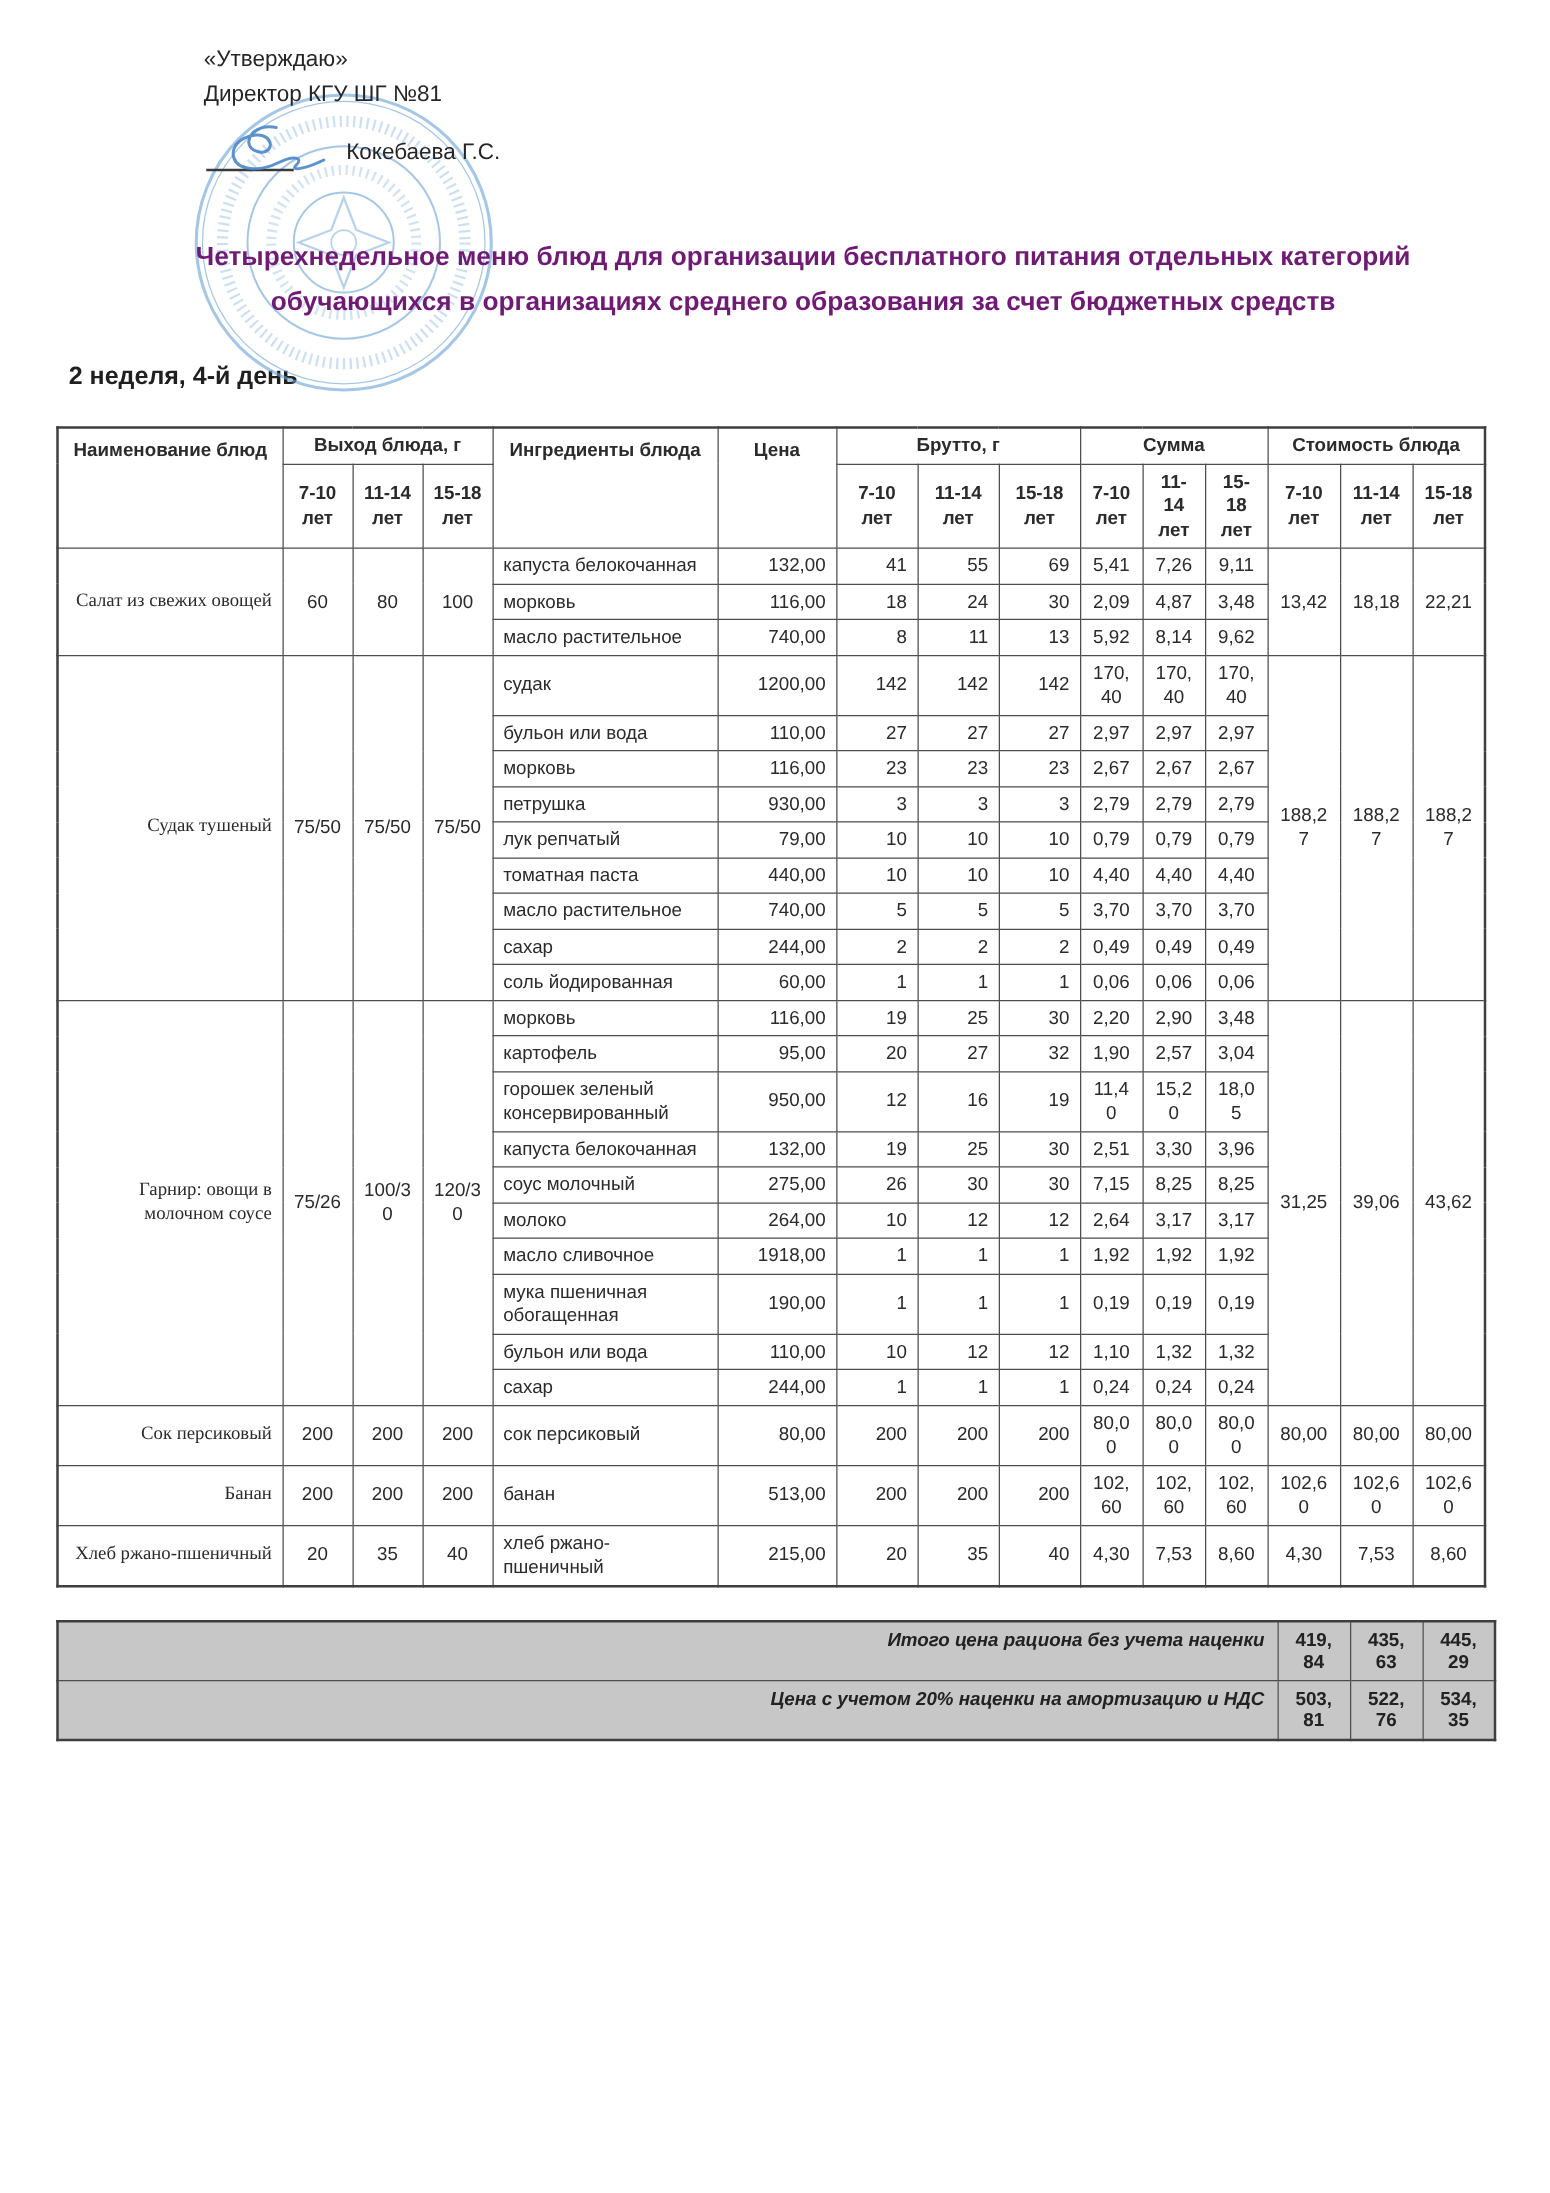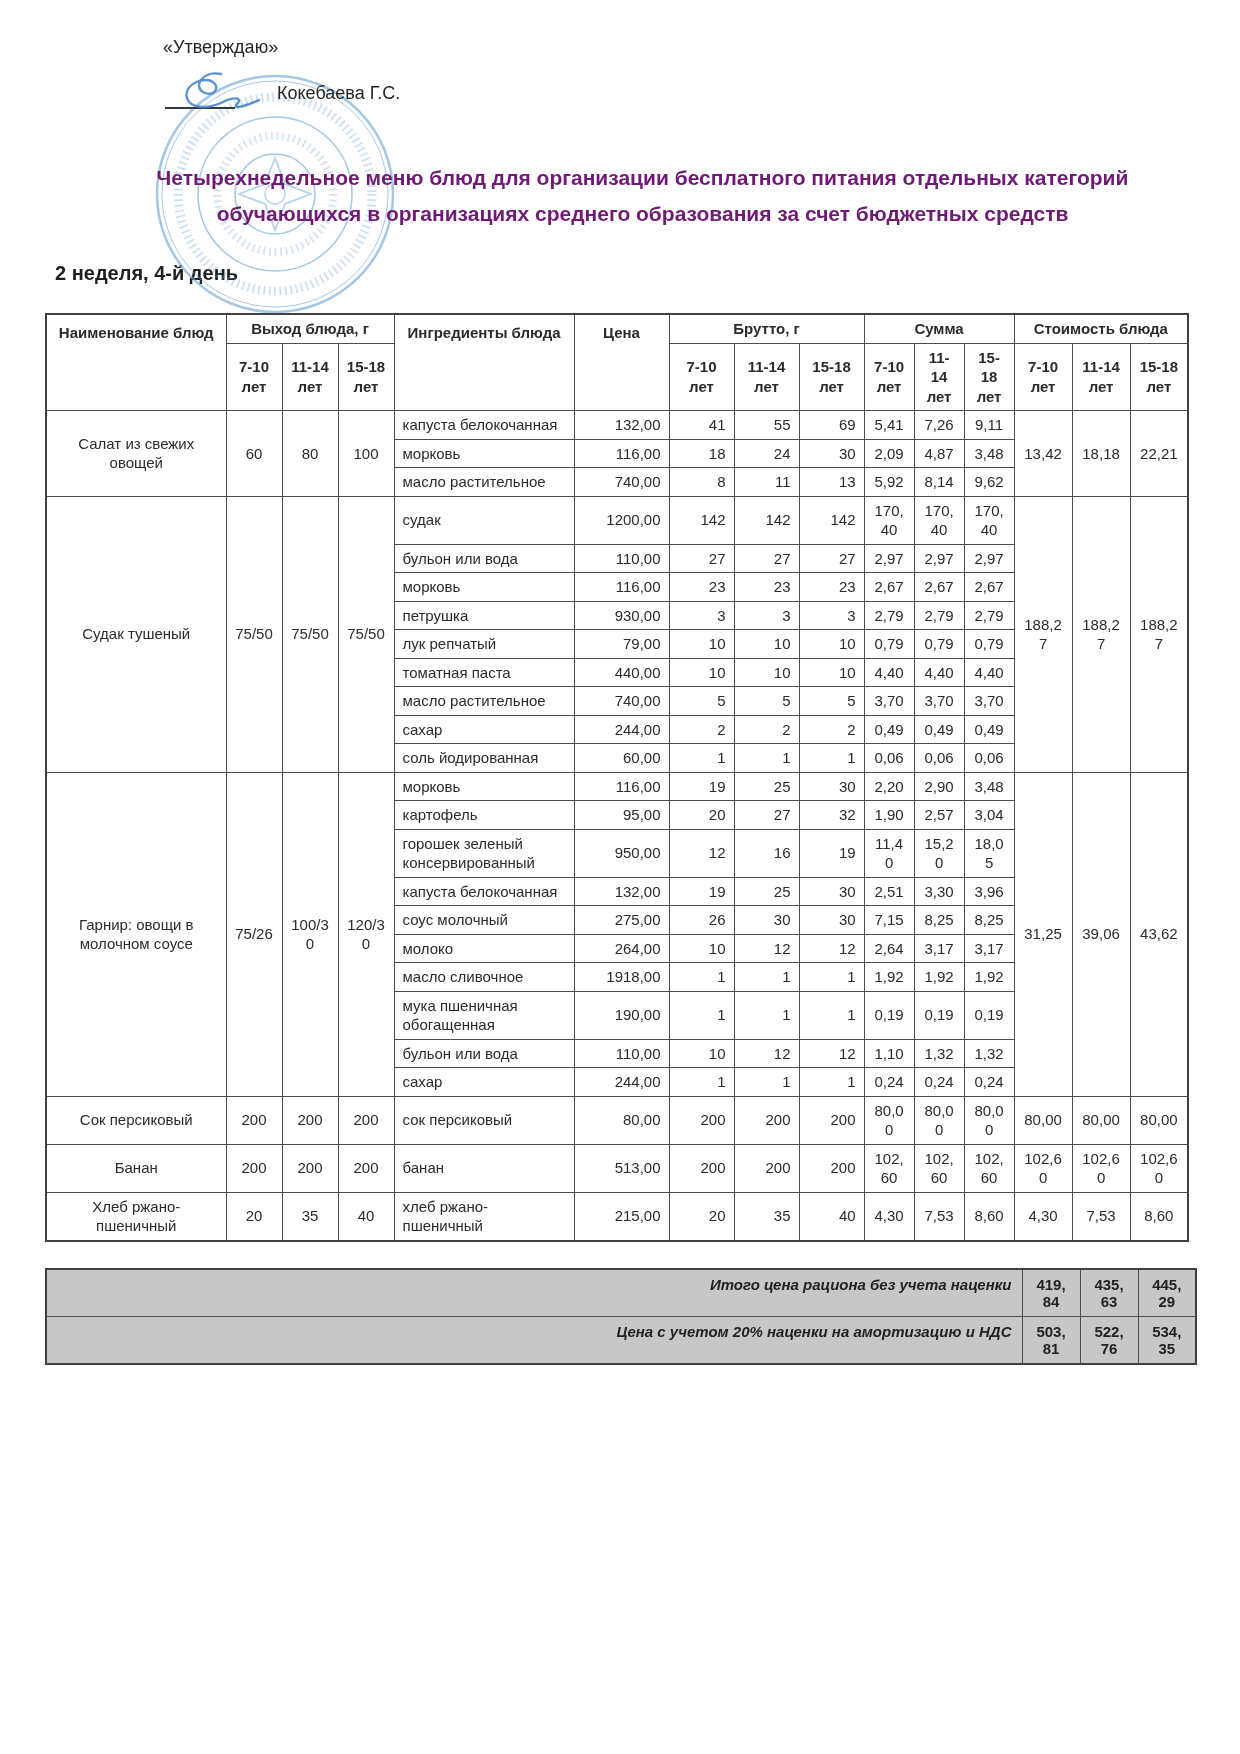--- a/index.html
+++ b/index.html
@@ -27,21 +27,21 @@
   table{border-collapse:collapse;table-layout:fixed;}
   .menu-table{margin:28px 0 0 45px;width:978px;}
   .menu-table th,.menu-table td{
     border:1px solid #4d4d4d;font-size:15px;line-height:1.3;
     padding:4px 8px;vertical-align:middle;color:#2b2b2b;
     overflow:hidden;
   }
   .menu-table{border:2px solid #3f3f3f;}
   .menu-table th{font-weight:bold;text-align:center;}
   th.vtop{vertical-align:top;padding-top:8px;}
-  .c-dish{text-align:center;vertical-align:top;}
+  .c-dish{text-align:right;vertical-align:top;font-family:Liberation Serif, serif;}
   .c-out{text-align:center;vertical-align:top;word-break:break-all;padding:4px 8px;}
   .c-ing{text-align:left;}
   .c-price{text-align:right;padding-right:10px;}
   .c-brutto{text-align:right;padding-right:11px;}
   .c-sum{text-align:center;word-break:break-all;padding:3px 7px;}
   .c-cost{text-align:center;vertical-align:top;word-break:break-all;padding:4px 10px;}
 
   
   .totals-table{margin:26px 0 0 45px;width:1150px;border:2px solid #3f3f3f;}
   .totals-table td{
@@ -64,20 +64,21 @@
       <circle cx="127" cy="134" r="97" stroke-width="9" stroke-dasharray="1.8 3.6" opacity="0.55"></circle>
       <circle cx="127" cy="134" r="58" stroke-width="8" stroke-dasharray="1.8 3.8" opacity="0.5"></circle>
       <circle cx="127" cy="134" r="40" stroke-width="1.6"></circle>
       <path d="M127 98 L137 124 L163 134 L137 144 L127 170 L117 144 L91 134 L117 124 Z" stroke-width="1.8" opacity="0.8"></path>
       <circle cx="127" cy="134" r="10" stroke-width="1.4" opacity="0.8"></circle>
     </g>
   </svg>
 
   <div class="approval">
     <div>«Утверждаю»</div>
+    <div>Директор КГУ ШГ №81</div>
     <div class="row3">
       <svg class="sig" width="108" height="46" viewBox="0 0 108 46">
         <line x1="2" y1="40" x2="72" y2="40" stroke="#3a3a3a" stroke-width="2"></line>
         <path d="M58 6 C 40 2, 30 18, 40 24 C 50 30, 58 20, 50 14 C 42 8, 20 16, 24 30 C 27 40, 44 42, 60 34 C 72 28, 80 30, 74 36 C 68 42, 84 38, 96 32" fill="none" stroke="var(--signature-blue,#4a86c8)" stroke-width="2.4" stroke-linecap="round" opacity="0.9"></path>
       </svg>
       <span>Кокебаева Г.С.</span>
     </div>
   </div>
 
   <div class="doc-title">Четырехнедельное меню блюд для организации бесплатного питания отдельных категорий обучающихся в организациях среднего образования за счет бюджетных средств</div>

